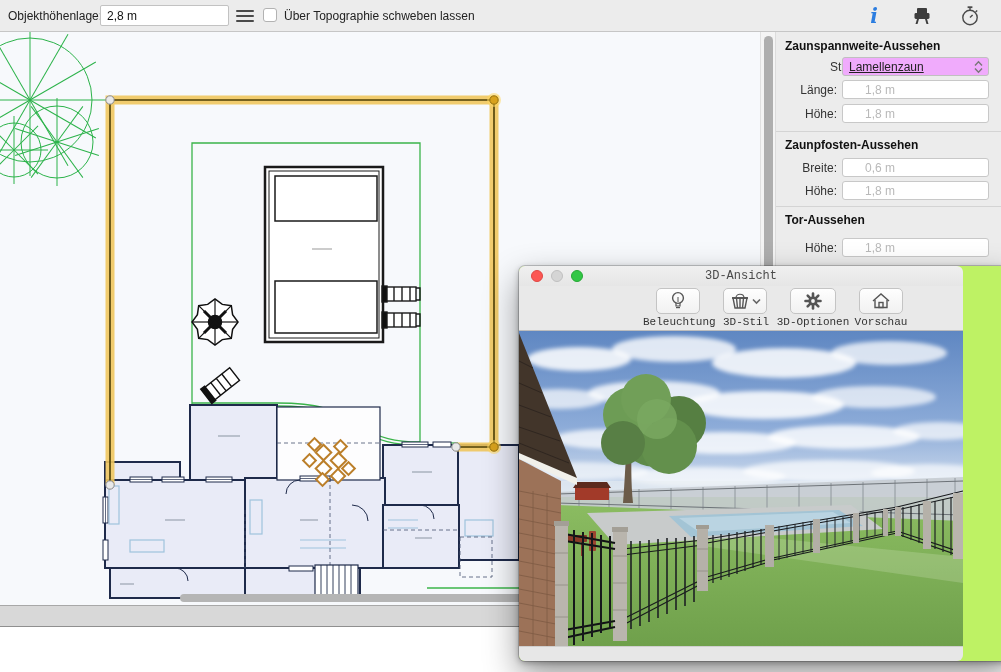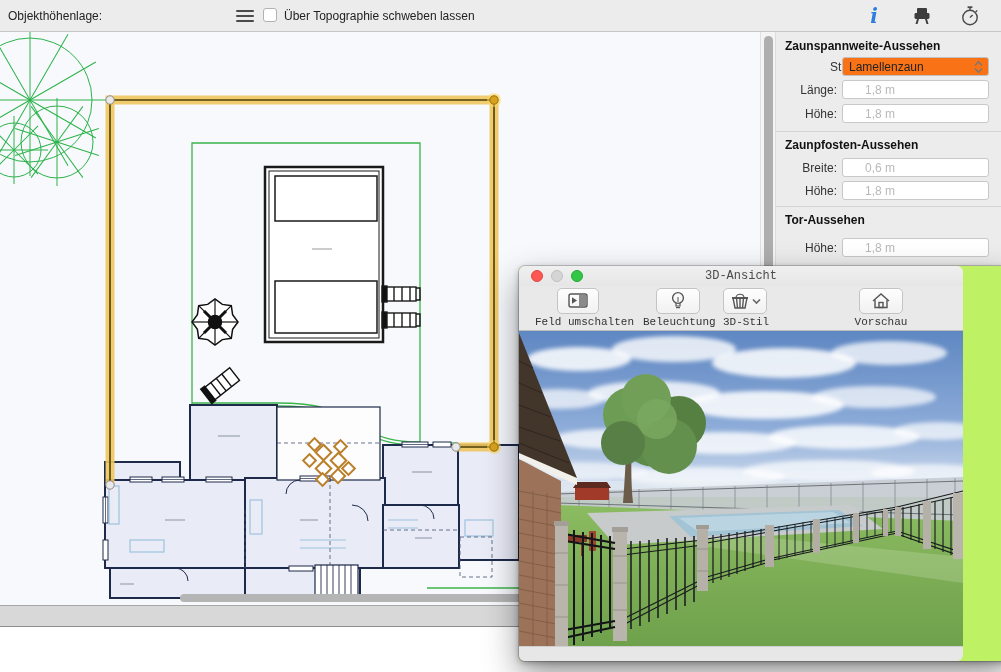--- a/index.html
+++ b/index.html
@@ -26,21 +26,21 @@
 
   .vscroll { position:absolute; left:760px; top:32px; width:16px; height:573px; background:#f4f4f4; border-left:1px solid #e0e0e0; border-right:1px solid #dcdcdc; }
   .vscroll .thumb { position:absolute; left:3px; top:4px; width:9px; height:562px; background:#aeaeae; border-radius:5px; }
 
   
   .panel { position:absolute; left:776px; top:32px; width:225px; height:573px; background:#ececec; font-size:12px; color:#2a2a2a; }
   .sec-title { position:absolute; left:9px; font-weight:bold; font-size:12px; color:#111; }
   .row-label { position:absolute; width:58px; text-align:right; color:#333; }
   .p-input { position:absolute; left:66px; width:147px; height:19px; border:1px solid #c8c8c8; border-radius:3px; background:#fff; font-size:12px; padding:0 22px; font-family:"Liberation Sans",sans-serif; }
   .p-input.gray { color:#b9b9b9; }
-  .p-select { position:absolute; left:66px; width:147px; height:19px; border:1px solid #c0c0c0; border-radius:3px; background:#f97316; font-size:12px; color:#222; padding:0 6px; display:flex; align-items:center; cursor:pointer; }
+  .p-select { position:absolute; left:66px; width:147px; height:19px; border:1px solid #c0c0c0; border-radius:3px; background:#f0abfc; font-size:12px; color:#222; padding:0 6px; display:flex; align-items:center; cursor:pointer;text-decoration:underline; }
   .stepper { position:absolute; right:4px; top:2px; width:11px; height:14px; }
   .divider { position:absolute; left:0; width:225px; height:1px; background:#d4d4d4; }
 
   
   .bottom-strip { position:absolute; left:0; top:605px; width:1001px; height:22px; background:#d8d8d8; border-top:1px solid #a8a8a8; border-bottom:1px solid #8f8f8f; }
 
   
   .float-win { position:absolute; left:519px; top:266px; width:492px; height:395px; border-radius:6px; background:#bef264; box-shadow:0 14px 34px rgba(0,0,0,.42), 0 2px 6px rgba(0,0,0,.3), 0 0 0 1px rgba(0,0,0,.18); z-index:10;font-family:Liberation Mono, monospace; }
   .w-title { position:absolute; left:0; top:0; width:444px; height:20px; text-align:center; font-size:12px; color:#4a4a4a; line-height:21px; background:linear-gradient(#f0f0f0,#e6e6e6); border-radius:6px 6px 0 0; }
   .lights { position:absolute; left:12px; top:4px; display:flex; gap:8px; }
@@ -54,20 +54,21 @@
 
   svg { display:block; }
 </style>
 </head>
 <body>
 
 <div class="app">
 
   <div class="toolbar">
     <span class="tb-label">Objekthöhenlage:</span>
+    <input class="tb-input" value="2,8 m" style="">
     <div class="hamburger">
         <span></span>
         <span></span>
         <span></span>
       </div>
     <div class="checkbox"></div>
     <span class="cb-label">Über Topographie schweben lassen</span>
     <div class="tb-icons">
       <div class="tb-icon">
         <svg width="22" height="24" viewBox="0 0 22 24">
@@ -350,30 +351,20 @@
 
 <div class="float-win">
   <div class="w-title">3D-Ansicht</div>
   <div class="lights">
     <div class="light" style="background:#fc5753; border:1px solid #df4744"></div>
     <div class="light" style="background:#d5d5d5; border:1px solid #c0c0c0"></div>
     <div class="light" style="background:#32c745; border:1px solid #27a835"></div>
   </div>
 
   <div class="w-toolbar">
-    <div class="wbtn-group" style="left:16px; width:86px">
-      <div class="wbtn" style="width:42px">
-        <svg width="40" height="24" viewBox="0 0 40 24">
-          <rect x="11" y="5" width="18" height="13" rx="2" fill="none" stroke="#555" stroke-width="1.4"></rect>
-          <rect x="21" y="5.8" width="7.3" height="11.4" fill="#8a8a8a"></rect>
-          <path d="M19,11.5 L14,8.2 V14.8 Z" fill="#555"></path>
-        </svg>
-      </div>
-      <div class="wbtn-label">Feld umschalten</div>
-    </div>
     <div class="wbtn-group" style="left:124px; width:70px">
       <div class="wbtn" style="width:44px">
         <svg width="42" height="24" viewBox="0 0 42 24" fill="none" stroke="#555" stroke-width="1.4">
           <circle cx="21" cy="9" r="5.4"></circle>
           <path d="M19,14 v3 h4 v-3" stroke-width="1.2"></path>
             <line x1="19" y1="18.6" x2="23" y2="18.6" stroke-width="1.2"></line>
             <line x1="21" y1="8" x2="21" y2="13" stroke-width="1"></line>
         </svg>
       </div>
       <div class="wbtn-label">Beleuchtung</div>
@@ -386,20 +377,35 @@
             <line x1="12.5" y1="9" x2="13.5" y2="19"></line>
               <line x1="16" y1="9" x2="16" y2="19"></line>
               <line x1="19.5" y1="9" x2="18.5" y2="19"></line>
             <path d="M12,9 C12,4 20,4 20,9" stroke-width="1.2"></path>
             <line x1="8" y1="9" x2="24" y2="9" stroke-width="1.8"></line>
           </g>
           <path d="M29,10.5 L32.5,14 L36,10.5" fill="none" stroke="#666" stroke-width="1.6"></path>
         </svg>
       </div>
       <div class="wbtn-label">3D-Stil</div>
+    </div>
+    <div class="wbtn-group" style="left:256px; width:76px">
+      <div class="wbtn" style="width:46px">
+        <svg width="44" height="24" viewBox="0 0 44 24">
+          <g stroke="#555" stroke-width="2.6" stroke-linecap="round">
+            <line x1="22" y1="4.5" x2="22" y2="19.5"></line>
+              <line x1="14.5" y1="12" x2="29.5" y2="12"></line>
+            <line x1="16.7" y1="6.7" x2="27.3" y2="17.3"></line>
+              <line x1="27.3" y1="6.7" x2="16.7" y2="17.3"></line>
+          </g>
+          <circle cx="22" cy="12" r="4.6" fill="#555"></circle>
+            <circle cx="22" cy="12" r="1.9" fill="#f4f4f4"></circle>
+        </svg>
+      </div>
+      <div class="wbtn-label">3D-Optionen</div>
     </div>
     <div class="wbtn-group" style="left:334px; width:56px">
       <div class="wbtn" style="width:44px">
         <svg width="42" height="24" viewBox="0 0 42 24" fill="none" stroke="#555" stroke-width="1.4">
           <path d="M13,12 L21,5 L29,12"></path>
             <path d="M15,11 V18.5 H27 V11"></path>
             <rect x="19" y="13.5" width="4" height="5"></rect>
         </svg>
       </div>
       <div class="wbtn-label">Vorschau</div>

